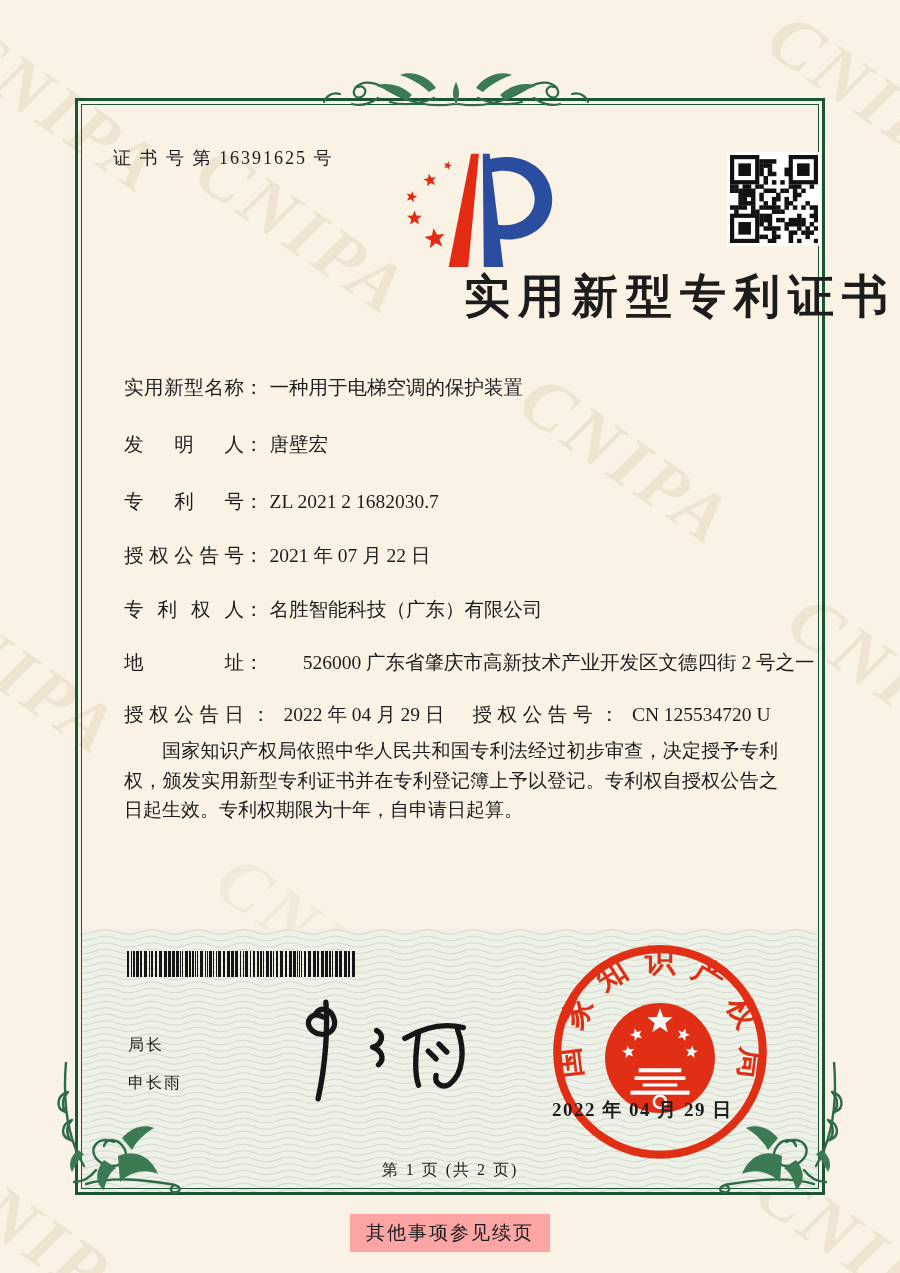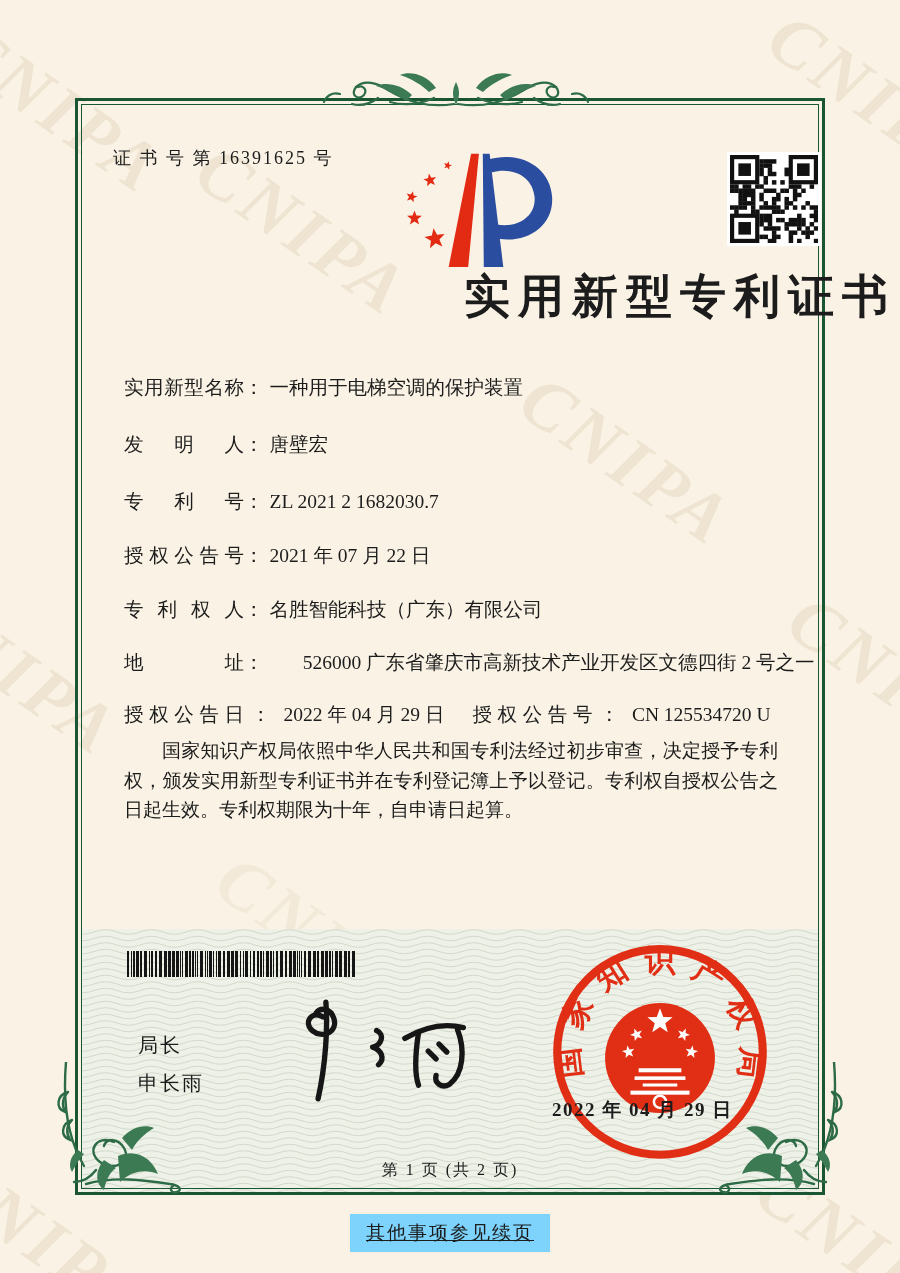--- a/index.html
+++ b/index.html
@@ -33,32 +33,32 @@
   .flabel{display:inline-block;width:120px;text-align:justify;text-align-last:justify;}
   .fvalue{margin-left:6px;}
   .addr .fvalue{width:545px;text-align:right;}
   .pair{display:flex;gap:7px;}
 
   .paras{position:absolute;left:124px;top:736px;width:654px;font-size:19px;
          line-height:29.5px;text-align:justify;}
   .paras p{margin:0;text-indent:2em;}
 
   .barcode{position:absolute;left:127px;top:951px;}
-  .signer{position:absolute;left:128px;top:1026px;font-size:20px;line-height:38px;letter-spacing:2px;margin-left:10px;}
+  .signer{position:absolute;left:128px;top:1026px;font-size:16px;line-height:38px;letter-spacing:2px;}
   .sig{position:absolute;left:282px;top:996px;}
 
   .seal{position:absolute;left:543px;top:938px;z-index:6;opacity:.95;}
   .seal-date{position:absolute;left:552px;top:1097px;z-index:7;font-size:19px;
              font-weight:600;letter-spacing:1.5px;white-space:nowrap;}
 
   .page-num{position:absolute;left:0;right:0;top:1160px;text-align:center;
             font-size:16px;letter-spacing:2px;}
   .cont-note{position:absolute;left:50%;top:1214px;transform:translateX(-50%);
-             background:#7dd3fc;padding:6px 16px;font-size:19px;letter-spacing:2px;
-             z-index:5;box-shadow:0 0 4px rgba(0,0,0,.04);text-decoration:underline;}
+             background:#fca5a5;padding:6px 16px;font-size:19px;letter-spacing:2px;
+             z-index:5;box-shadow:0 0 4px rgba(0,0,0,.04);}
 </style>
 </head>
 <body>
 
 <div class="page">
 
   <div class="wm" style="left:-18px;top:6px">CNIPA</div>
   <div class="wm" style="left:800px;top:-4px">CNIPA</div>
   <div class="wm" style="left:228px;top:128px">CNIPA</div>
   <div class="wm" style="left:552px;top:358px">CNIPA</div>

